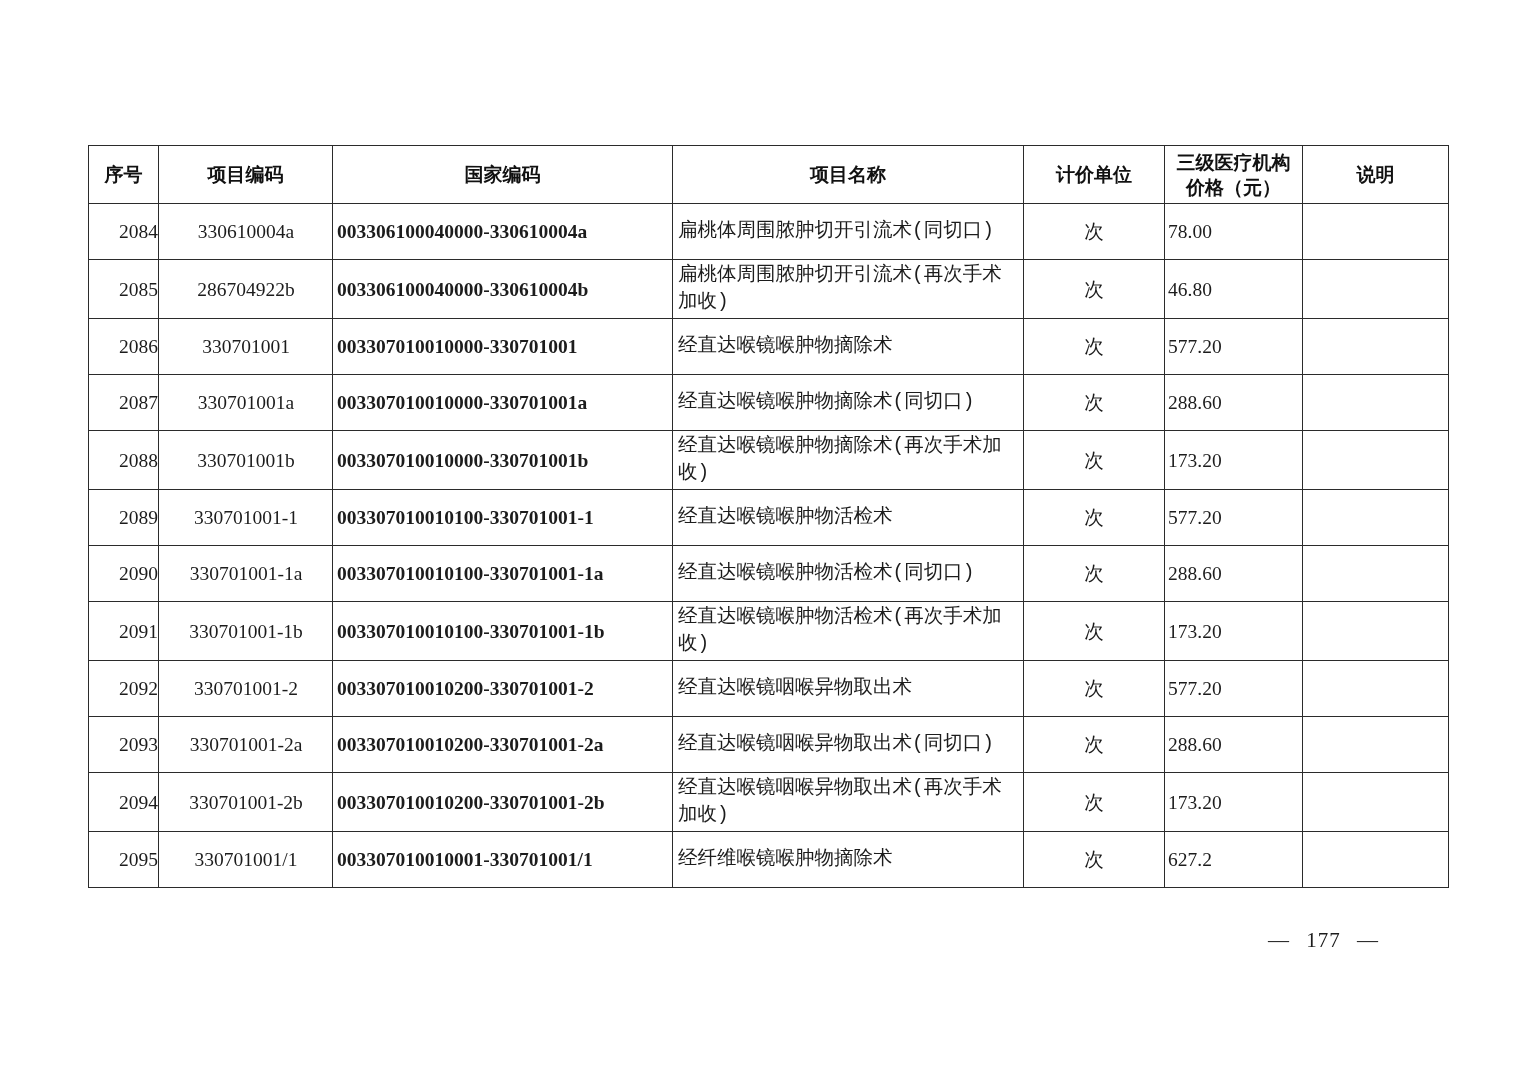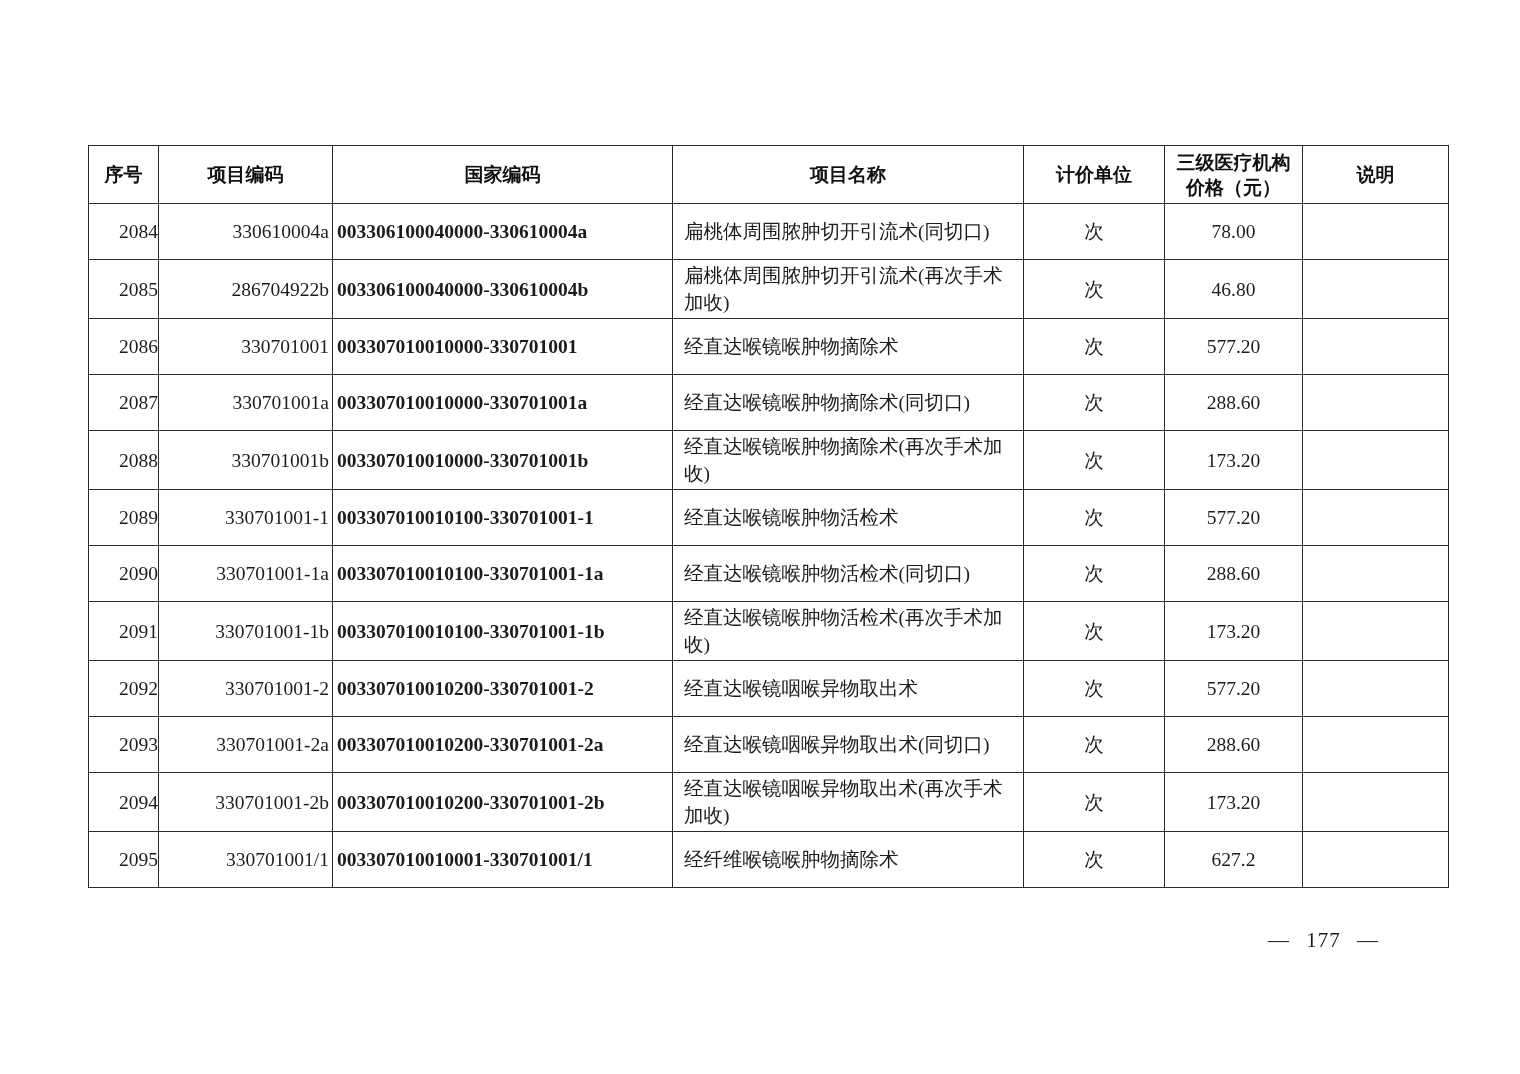--- a/index.html
+++ b/index.html
@@ -34,25 +34,25 @@
     text-align:center;
     padding:2px 4px;
     color:#111;
   }
   td{
     font-size:19.5px;
     line-height:27px;
     padding:2px 3px;
   }
   td.c-seq{text-align:center;padding-left:30px;}
-  td.c-code{text-align:right;padding-left:4px;}
+  td.c-code{text-align:center;padding-left:4px;}
   td.c-nat{text-align:left;padding-left:4px;font-weight:bold;}
-  td.c-name{text-align:left;padding:2px 4px 2px 11px;}
+  td.c-name{text-align:left;padding:2px 4px 2px 5px;font-family:Liberation Mono, monospace;}
   td.c-unit{text-align:center;}
-  td.c-price{text-align:center;}
+  td.c-price{}
   td.c-note{text-align:center;}
   .page-number{
     position:absolute;
     left:1268px;
     top:928px;
     font-size:21px;
     letter-spacing:1px;
     word-spacing:10px;
     color:#1c1c1c;
     font-family:"Liberation Serif","DejaVu Serif",serif;

